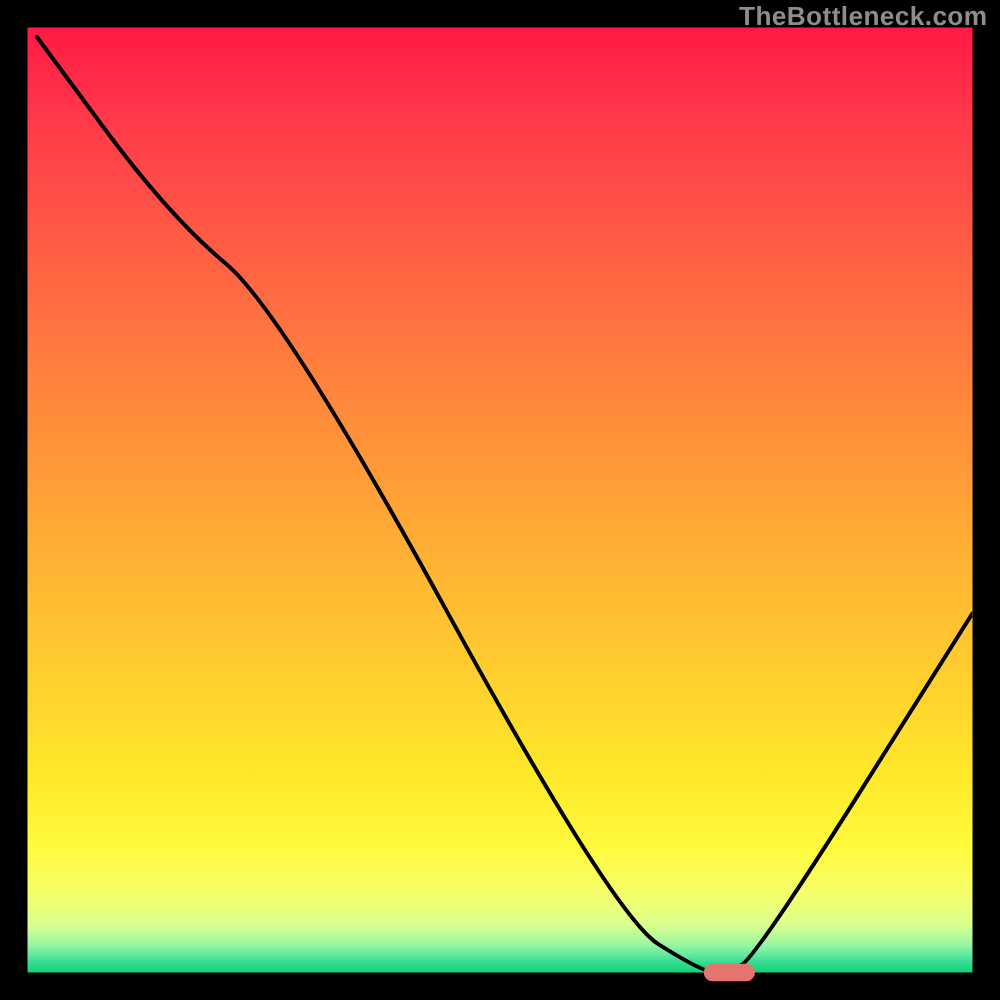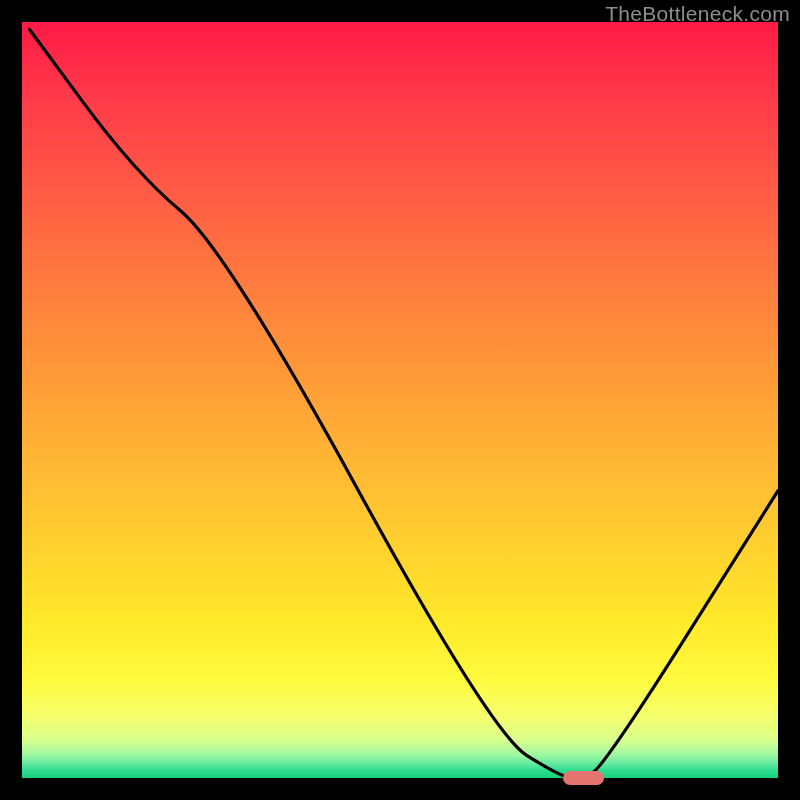--- a/index.html
+++ b/index.html
@@ -55,21 +55,21 @@
     background: #e5736f;
     border-radius: 7px;
   }
   .watermark {
     position: absolute;
     top: 2px;
     right: 10px;
     color: #8d8d8d;
     font-size: 21px;
     letter-spacing: 0.3px;
-    font-weight: 400;
+    font-weight: 700;
   }
 </style>
 </head>
 <body>
 
 <div class="frame">
   <div class="plot-area">
     <svg class="curve" viewBox="0 0 756 756" preserveAspectRatio="none">
       <path d="M 7.5600000000000005,7.560000000000059 Q 7.5600000000000005,7.560000000000059 60.48,79.38 Q 113.39999999999999,151.19999999999993 158.76,189 Q 204.12,226.80000000000007 336.41999999999996,468.72 Q 468.71999999999997,710.64 504.63,733.3199999999999 Q 540.54,756 549.99,756 Q 559.4399999999999,756 570.78,750.3299999999999 Q 582.12,744.66 669.06,606.6899999999999 T 756,468.71999999999997" fill="none" stroke="#000" stroke-width="3.2" stroke-linejoin="round" stroke-linecap="round"></path>
     </svg>

